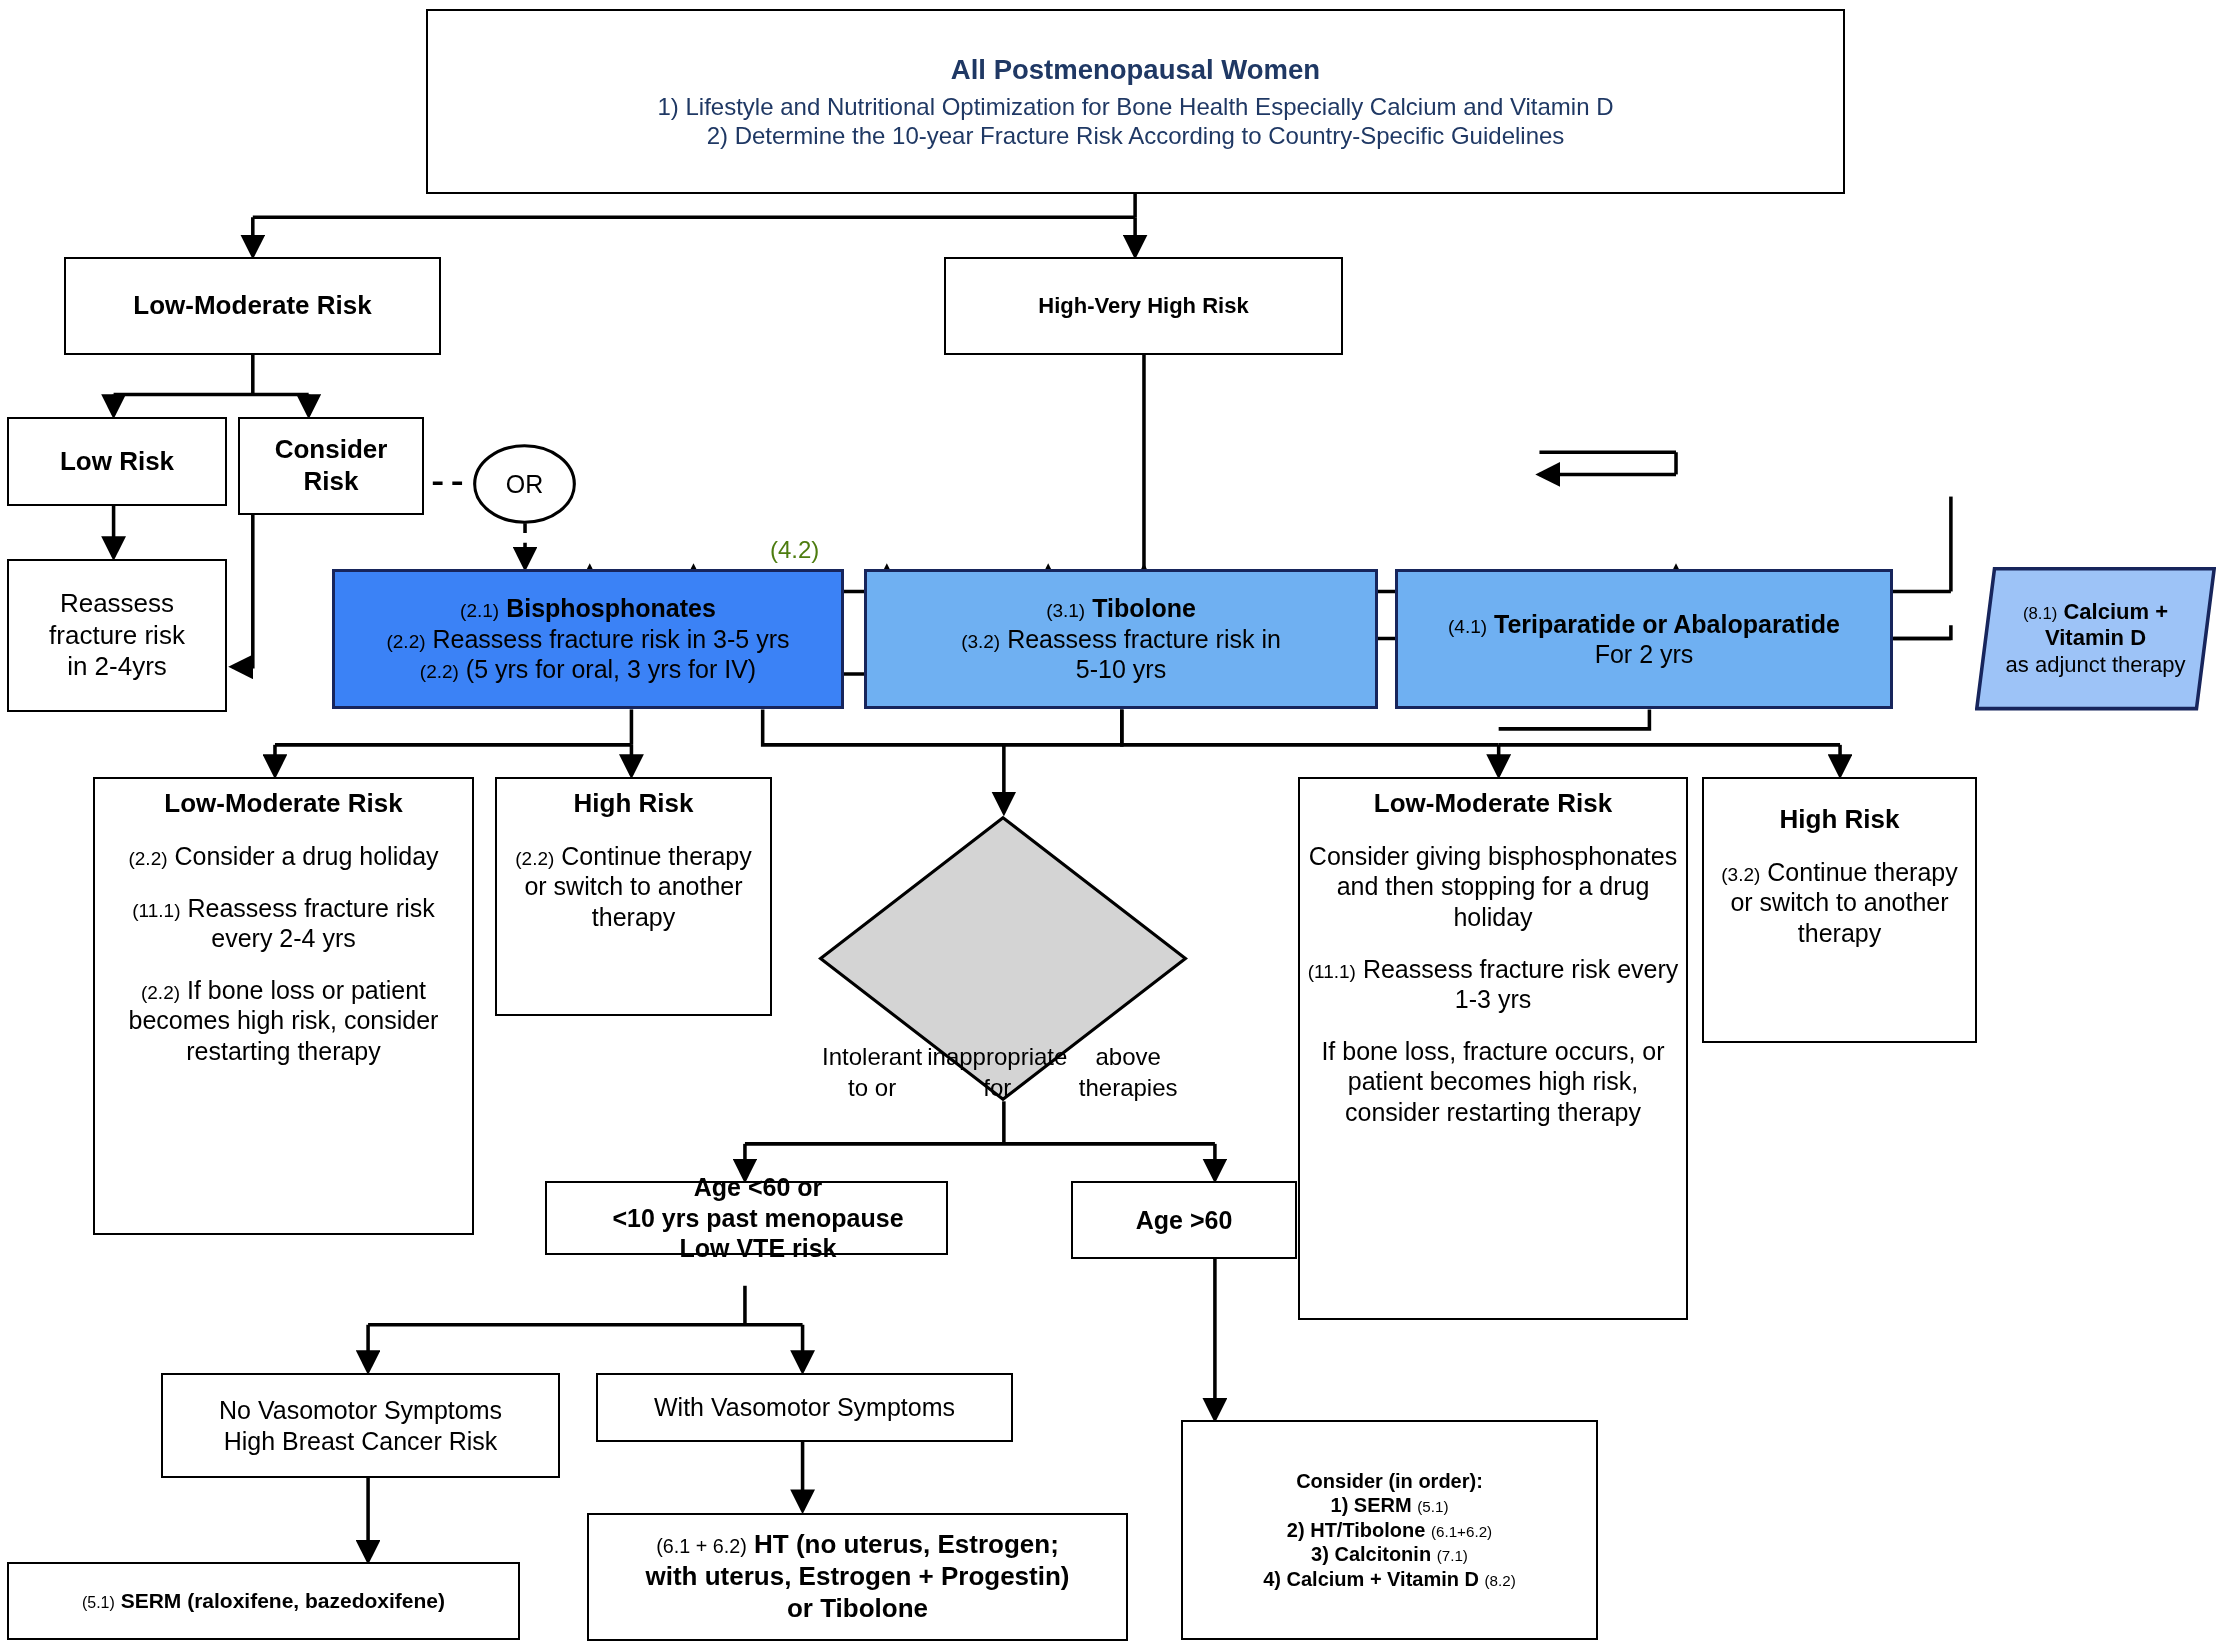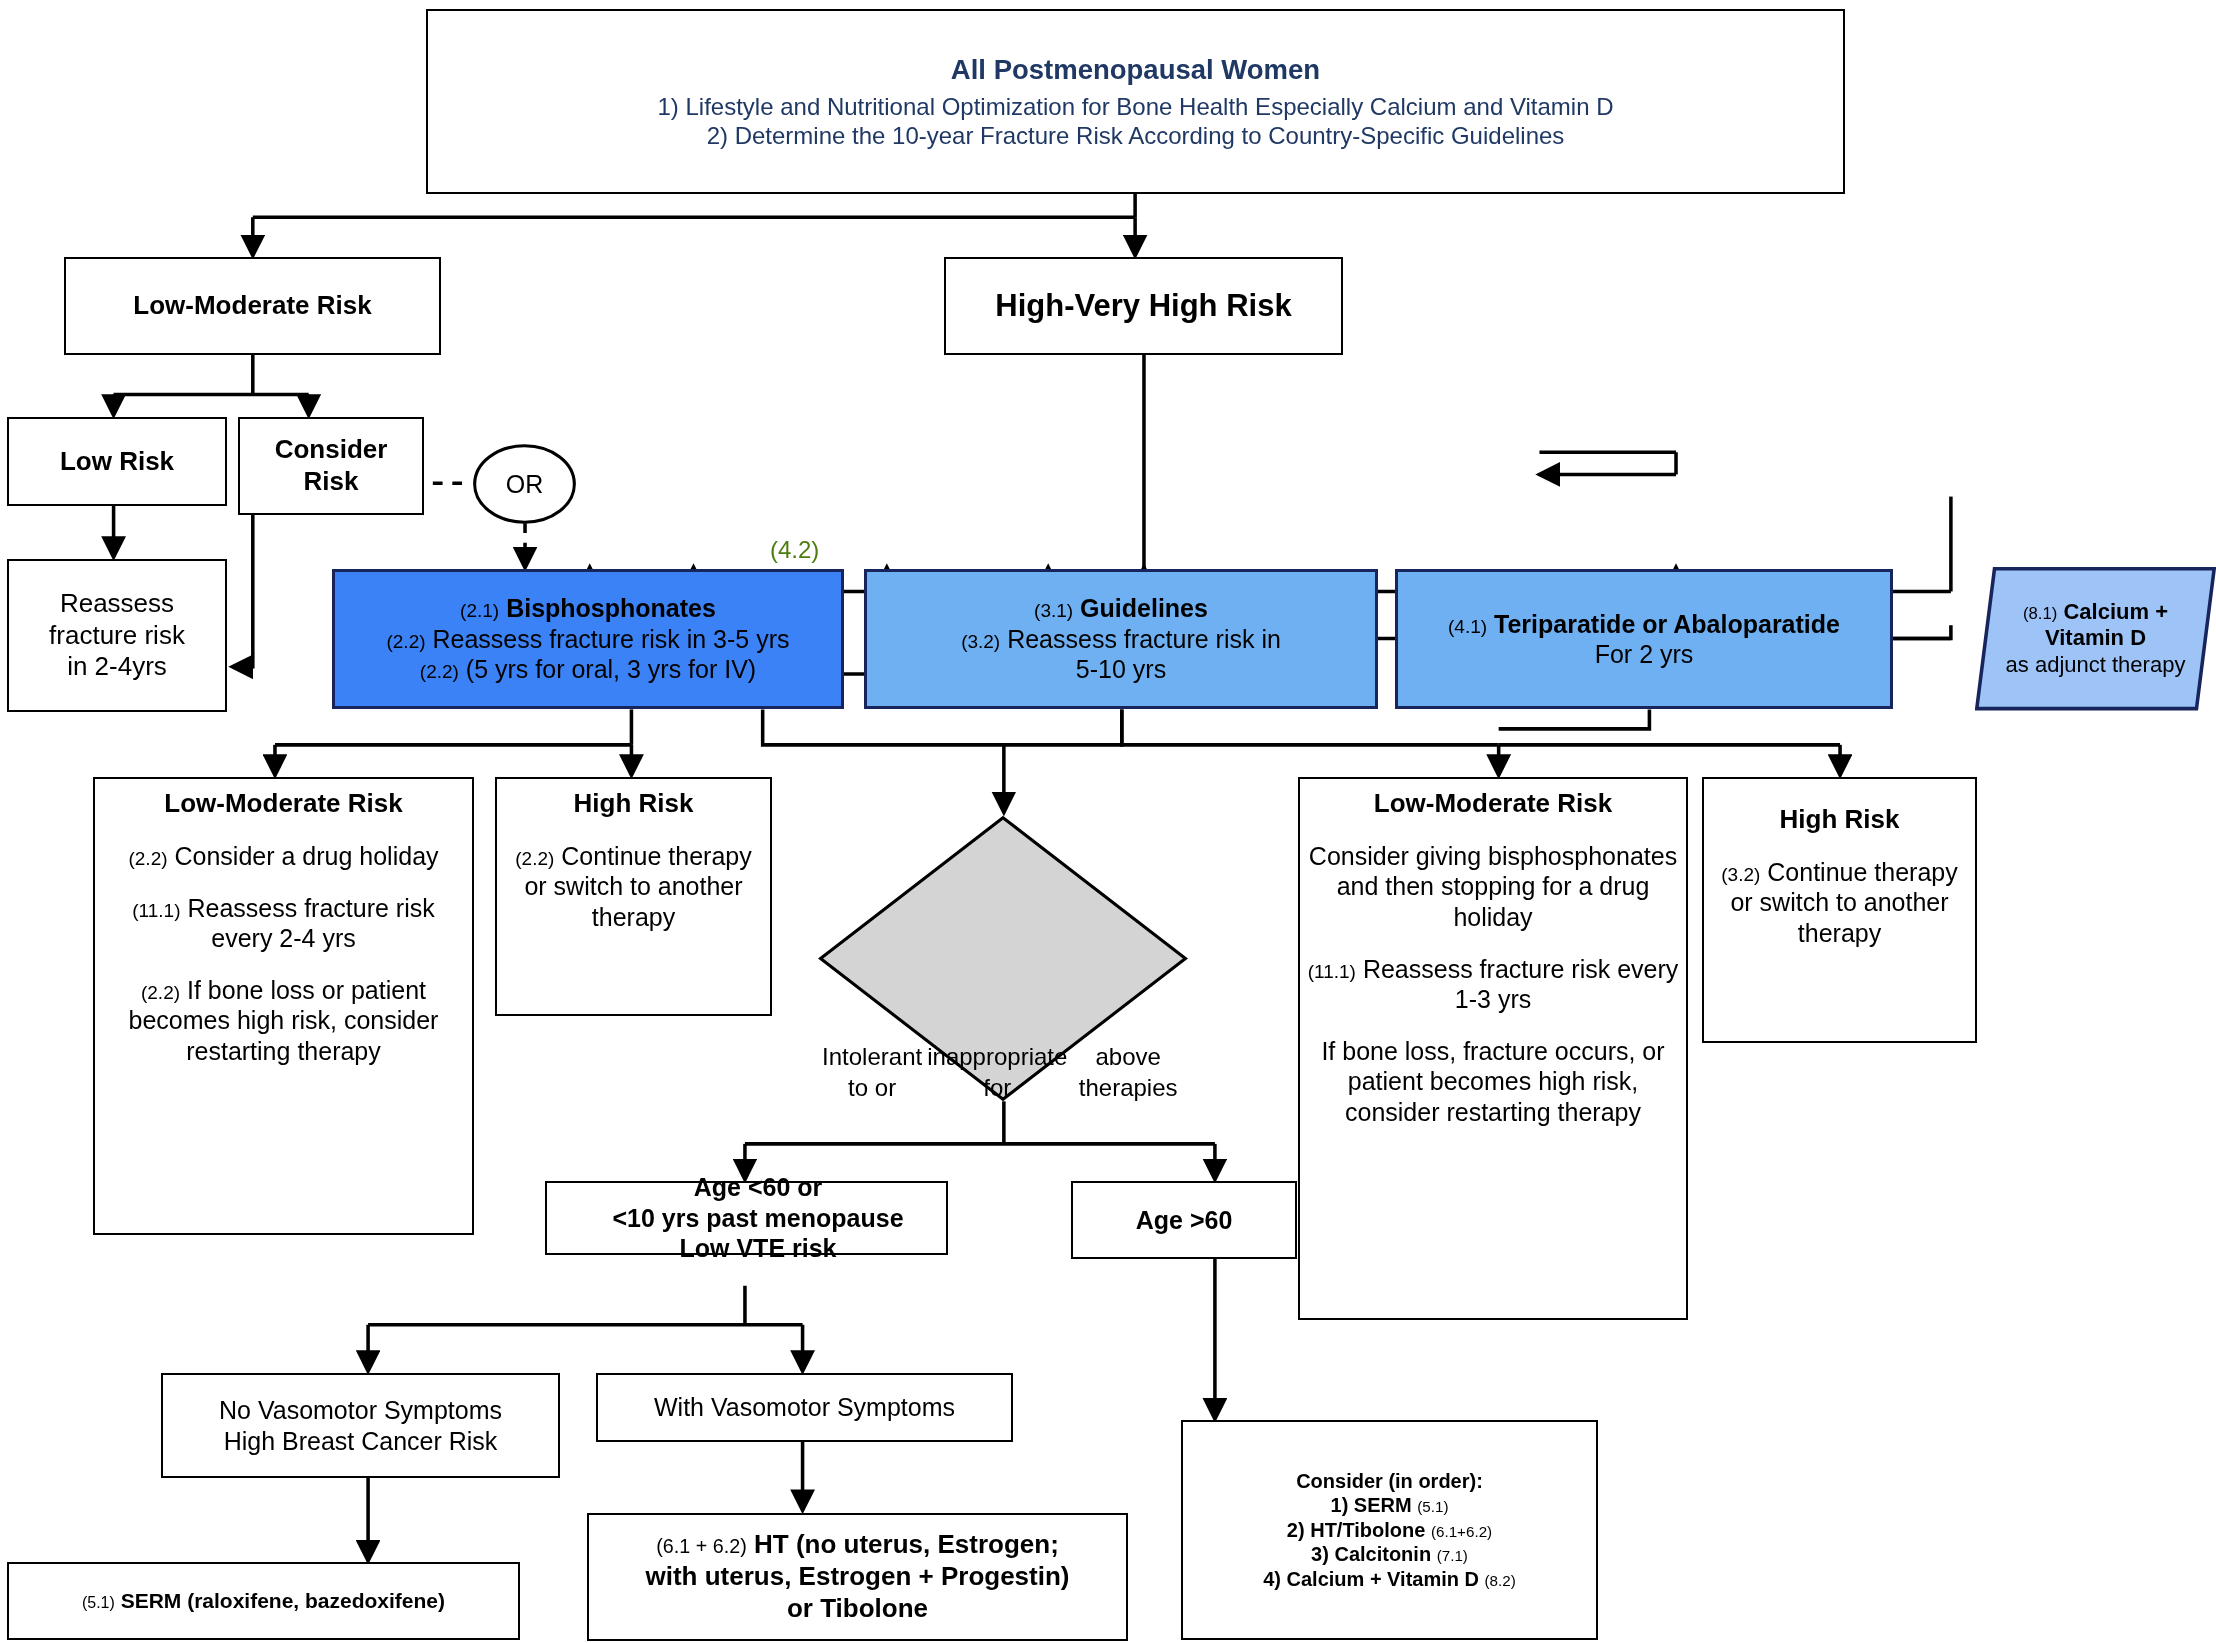--- a/index.html
+++ b/index.html
@@ -195,21 +195,21 @@
 <div class="node title-box" style="left:426px; top:8.9px; width:1419px; height:185px; font-size:24px;">
   <span class="ln hdr" style="font-size:27.5px; margin-bottom:5.3px;">All Postmenopausal Women</span>
   <span class="ln">1) Lifestyle and Nutritional Optimization for Bone Health Especially Calcium and Vitamin D</span>
   <span class="ln">2) Determine the 10-year Fracture Risk According to Country-Specific Guidelines</span>
 </div>
 
 <div class="node" style="left:64px; top:257px; width:377px; height:98px; font-size:26px;">
   <span class="ln bold">Low-Moderate Risk</span>
 </div>
 
-<div class="node" style="left:944px; top:257px; width:399px; height:98px; font-size:31px;">
+<div class="node" style="left:944px; top:257px; width:399px; height:98px; font-size:22px;">
   <span class="ln bold">High-Very High Risk</span>
 </div>
 
 <div class="node" style="left:7px; top:417px; width:220px; height:89px; font-size:26px;">
   <span class="ln bold">Low Risk</span>
 </div>
 
 <div class="node" style="left:238px; top:417px; width:186px; height:98px; font-size:26px;">
   <span class="ln bold">Consider</span>
   <span class="ln bold">Risk</span>
@@ -232,21 +232,21 @@
 
 <div class="edge-label" style="left:770px; top:536px; font-size:24px;">(4.2)</div>
 
 <div class="node blue-box" style="left:332px; top:569px; width:512px; height:140px; font-size:25px;">
   <span class="ln"><span class="ref">(2.1)</span> <span class="bold">Bisphosphonates</span></span>
   <span class="ln"><span class="ref">(2.2)</span> <span>Reassess fracture risk in 3-5 yrs</span></span>
   <span class="ln"><span class="ref">(2.2)</span> <span>(5 yrs for oral, 3 yrs for IV)</span></span>
 </div>
 
 <div class="node blue-box-dark" style="left:864px; top:569px; width:514px; height:140px; font-size:25px;">
-  <span class="ln"><span class="ref">(3.1)</span> <span class="bold">Guidelines</span></span>
+  <span class="ln"><span class="ref">(3.1)</span> <span class="bold">Tibolone</span></span>
   <span class="ln"><span class="ref">(3.2)</span> <span>Reassess fracture risk in</span></span>
   <span class="ln">5-10 yrs</span>
 </div>
 
 <div class="node blue-box-dark" style="left:1395px; top:569px; width:498px; height:140px; font-size:25px;">
   <span class="ln"><span class="ref">(4.1)</span> <span class="bold">Teriparatide or Abaloparatide</span></span>
   <span class="ln">For 2 yrs</span>
 </div>
 
 <div class="para-wrap" style="left:1975px; top:566px; width:241px; height:145px;">

